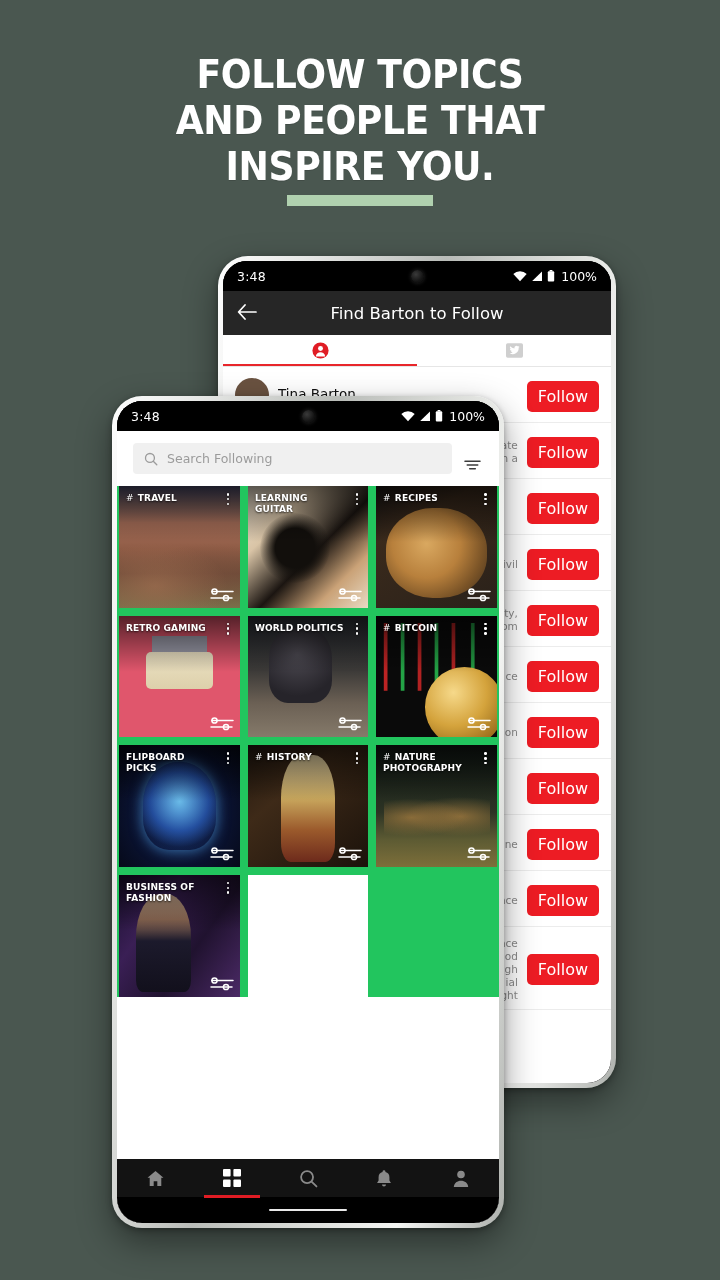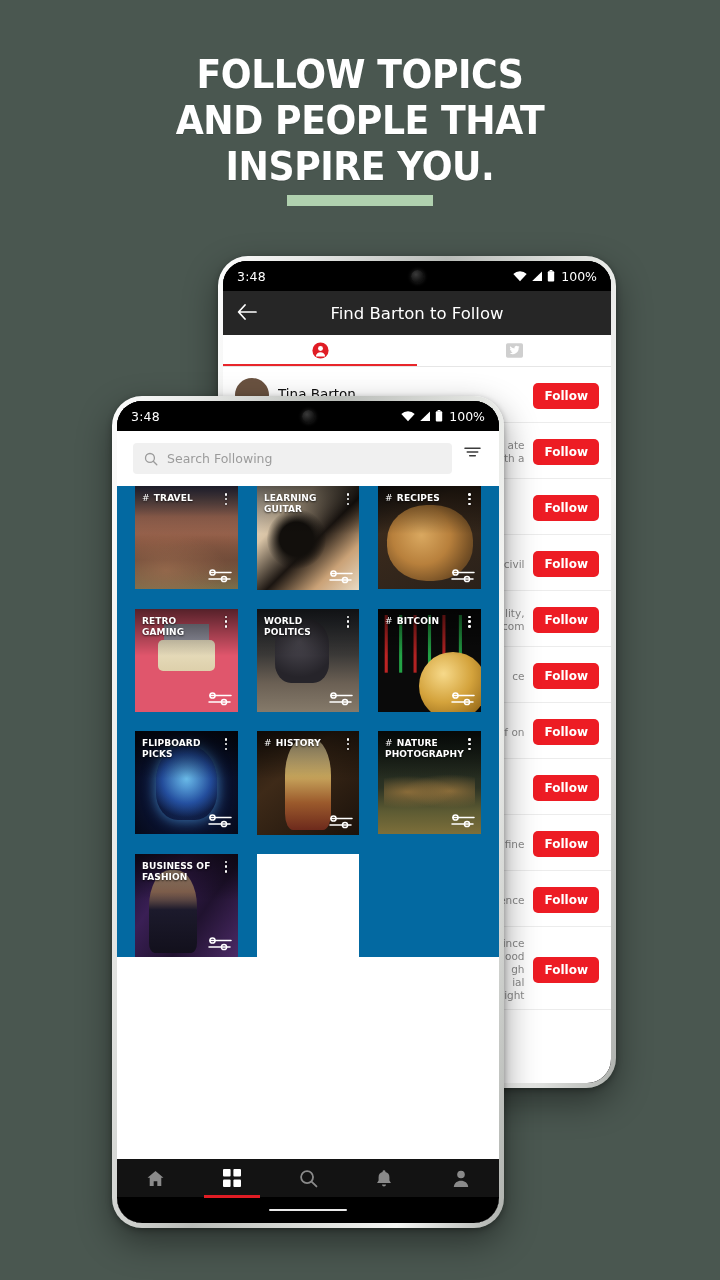--- a/index.html
+++ b/index.html
@@ -118,21 +118,21 @@
     font-family: "DejaVu Sans", sans-serif;
     white-space: nowrap; overflow: hidden;
   }
   .person-row .pbio {
     font-size: 10.5px; color: #8b8b8b; line-height: 13px; margin-top: 2px;
     font-family: "DejaVu Sans", sans-serif;
   }
   .follow-btn {
     flex: none; background: #ed1c24; color: #fff;
     border: none; border-radius: 5px;
-    font-size: 12px; font-weight: 700;
+    font-size: 16px; font-weight: 400;
     font-family: "DejaVu Sans", sans-serif;
     padding: 6px 11px; margin-top: 3px;
     cursor: pointer;
   }
 
   
   #phone-front {
     left: 112px; top: 396px; width: 392px; height: 832px;
     z-index: 3;
   }
@@ -145,37 +145,37 @@
     padding: 14px 16px 0 16px; background: #fff;
     display: flex; align-items: flex-start; justify-content: space-between;
   }
   .app-title {
     font-family: "DejaVu Sans", sans-serif;
     font-weight: 700; font-size: 20px; color: #111;
     letter-spacing: -0.3px; transform: scaleX(0.95); transform-origin: left;
   }
   .refresh-btn { color: #8d8d8d; line-height: 0; padding-top: 2px; cursor: pointer; }
   .searchrow {
-    display: flex; align-items: flex-start; gap: 10px;
+    display: flex; align-items: flex-end; gap: 10px;
     padding: 12px 16px 12px 16px; background: #fff;
   }
   .searchbox {
     flex: 1; height: 31px; background: #f0f0f0; border-radius: 4px;
     display: flex; align-items: center; gap: 9px; padding: 0 11px;
   }
   .searchbox .ph {
     color: #9b9b9b; font-size: 12.5px;
     font-family: "DejaVu Sans", sans-serif;
   }
   .filter-btn { color: #3b3b3b; line-height: 0; cursor: pointer; padding: 2px; }
 
   
   .grid {
     display: grid; grid-template-columns: repeat(3, 1fr);
-    gap: 19px; padding: 0 18px; background: #0369a1;
+    gap: 8px; padding: 0 2px; background: #22c55e;
   }
   .tile {
     position: relative; aspect-ratio: 122 / 123;
     overflow: hidden; background: #2a2a2a;
   }
   .tile .art { position: absolute; inset: 0; }
   .tile .shade {
     position: absolute; left: 0; right: 0; top: 0; height: 46%;
     background: linear-gradient(to bottom, rgba(0,0,0,.62), rgba(0,0,0,0));
   }

